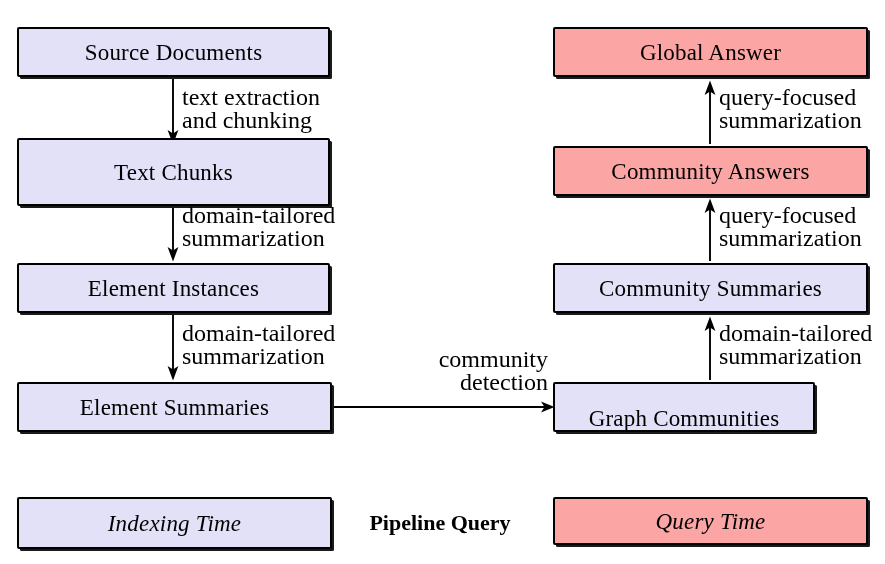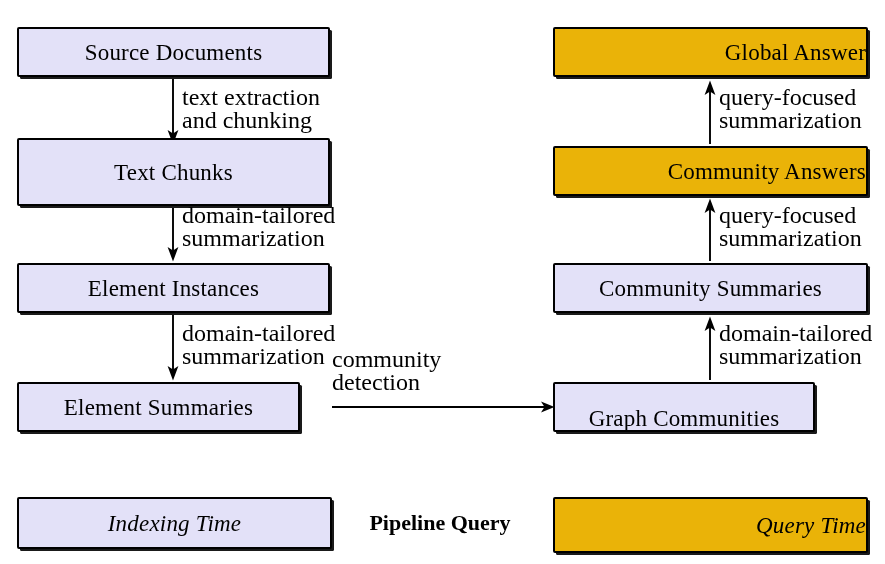--- a/index.html
+++ b/index.html
@@ -27,32 +27,32 @@
     display: flex;
     align-items: center;
     justify-content: center;
     font-size: 23px;
     line-height: 1;
     letter-spacing: 0.2px;
     box-shadow: 2.5px 2.5px 0 -0.5px #1a1a1a;
     z-index: 3;
   }
   .node.indexing { background: #e3e1f8; }
-  .node.query    { background: #eab308; justify-content: flex-end; }
+  .node.query    { background: #fca5a5; }
   .node.legend   { font-style: italic; font-size: 23px; }
 
   
   .lbl {
     position: absolute;
     font-size: 24px;
     line-height: 23px;
     white-space: nowrap;
     z-index: 4;
   }
-  .lbl.center { text-align: left; }
+  .lbl.center { text-align: right; }
   .stage-label {
     position: absolute;
     font-weight: bold;
     font-size: 22px;
     line-height: 1;
     white-space: nowrap;
     z-index: 4;
   }
 
   
@@ -119,21 +119,21 @@
   </div>
 
   <div class="node indexing" style="left:17px; top:138px; width:313px; height:68px;">
     <span>Text Chunks</span>
   </div>
 
   <div class="node indexing" style="left:17px; top:263px; width:313px; height:50px;">
     <span>Element Instances</span>
   </div>
 
-  <div class="node indexing" style="left:17px; top:382px; width:283px; height:50px;">
+  <div class="node indexing" style="left:17px; top:382px; width:315px; height:50px;">
     <span>Element Summaries</span>
   </div>
 
   <div class="node query" style="left:553px; top:27px; width:315px; height:50px;">
     <span>Global Answer</span>
   </div>
 
   <div class="node query" style="left:553px; top:146px; width:315px; height:50px;">
     <span>Community Answers</span>
   </div>
@@ -182,17 +182,17 @@
   </div>
 
   <div class="node indexing legend" style="left:17px; top:497px; width:315px; height:52px;">
     <span>Indexing Time</span>
   </div>
 
   <div class="stage-label" style="left:360px; top:512px; width:160px; text-align:center;">
     <span>Pipeline Query</span>
   </div>
 
-  <div class="node query legend" style="left:553px; top:497px; width:315px; height:56px;">
+  <div class="node query legend" style="left:553px; top:497px; width:315px; height:48px;">
     <span>Query Time</span>
   </div>
 
 </div>
 
 </body></html>

